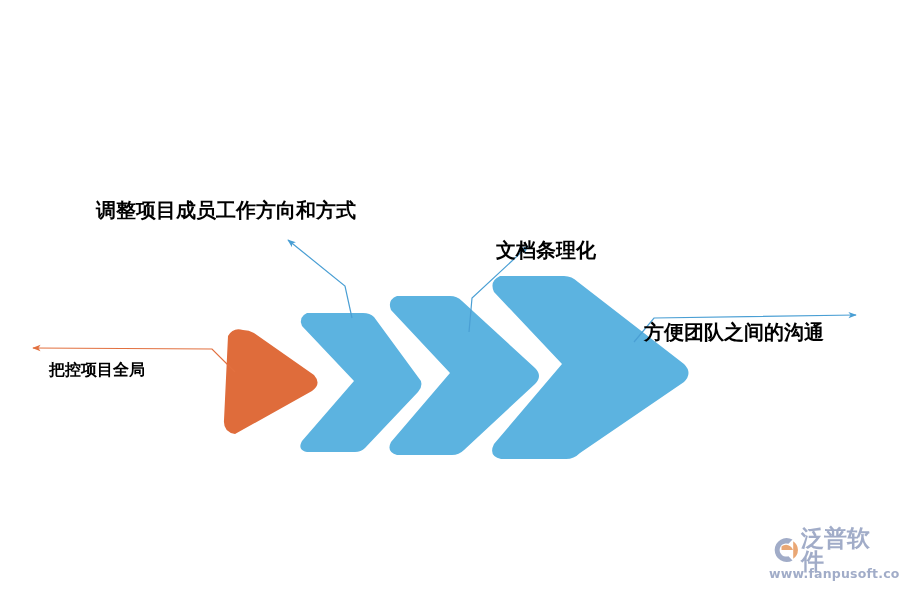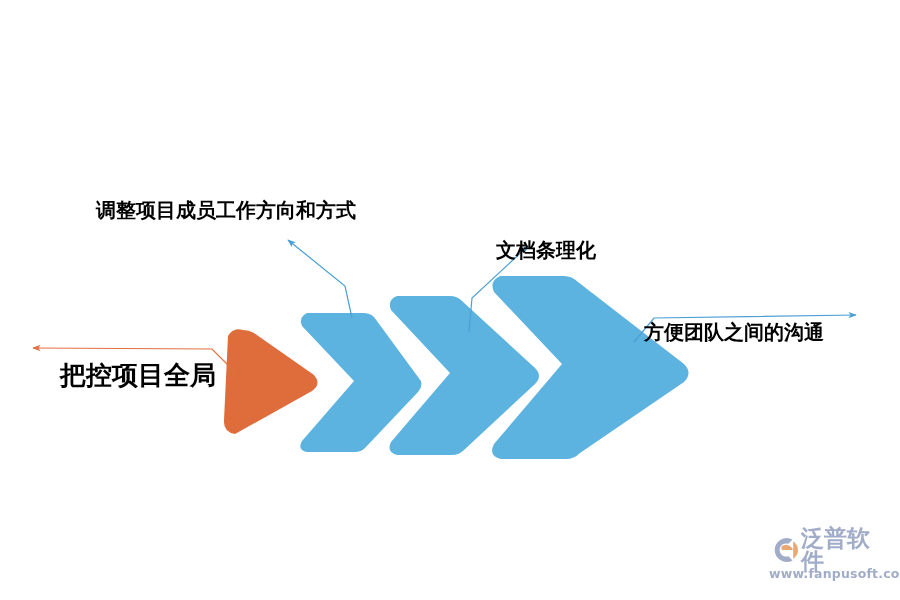--- a/index.html
+++ b/index.html
@@ -44,23 +44,23 @@
     top: 200px;
     font-size: 20px;
     margin-top: 40px;
   }
   #label-comm {
     left: 644px;
     top: 322px;
     font-size: 20px;
   }
   #label-control {
-    left: 60px;
+    left: 49px;
     top: 362px;
-    font-size: 26px;
+    font-size: 16px;
   }
   
   #watermark {
     position: absolute;
     left: 768px;
     top: 534px;
     width: 124px;
     height: 52px;
     display: flex;
     flex-direction: column;

